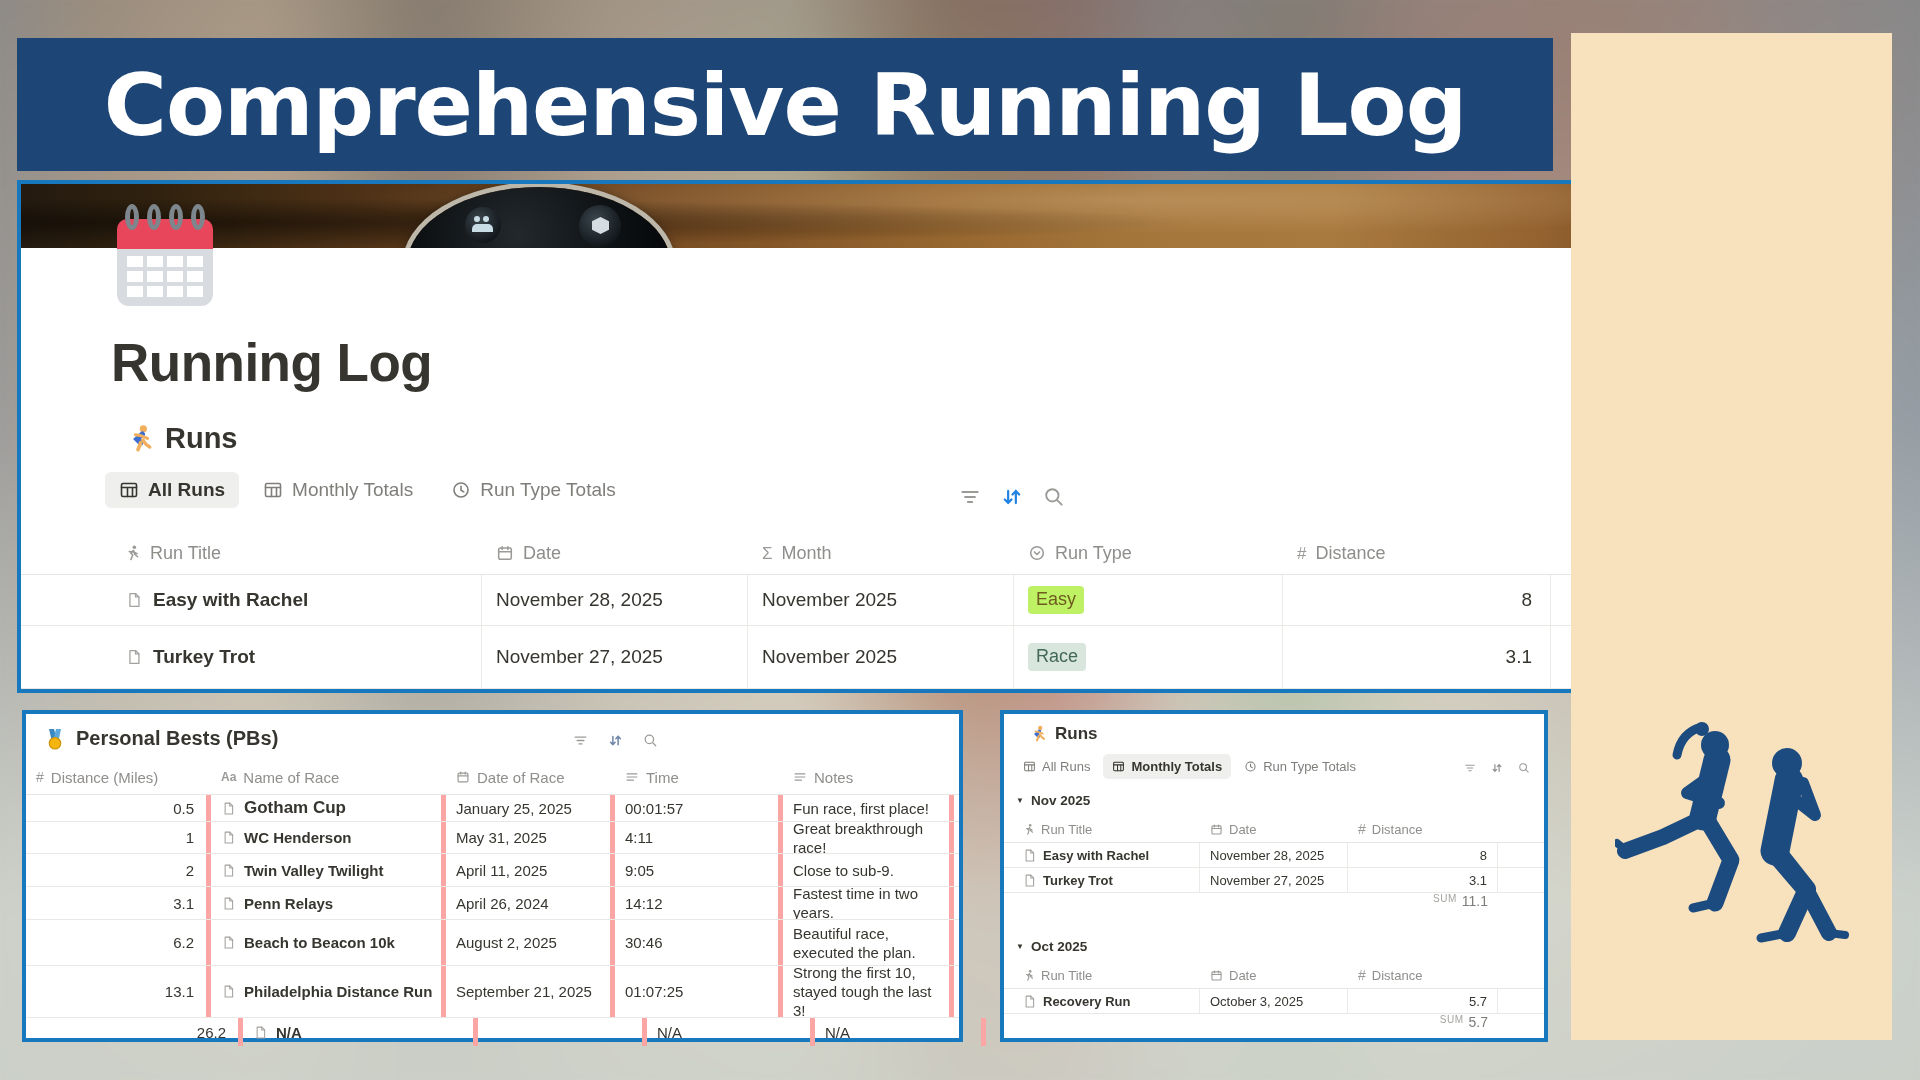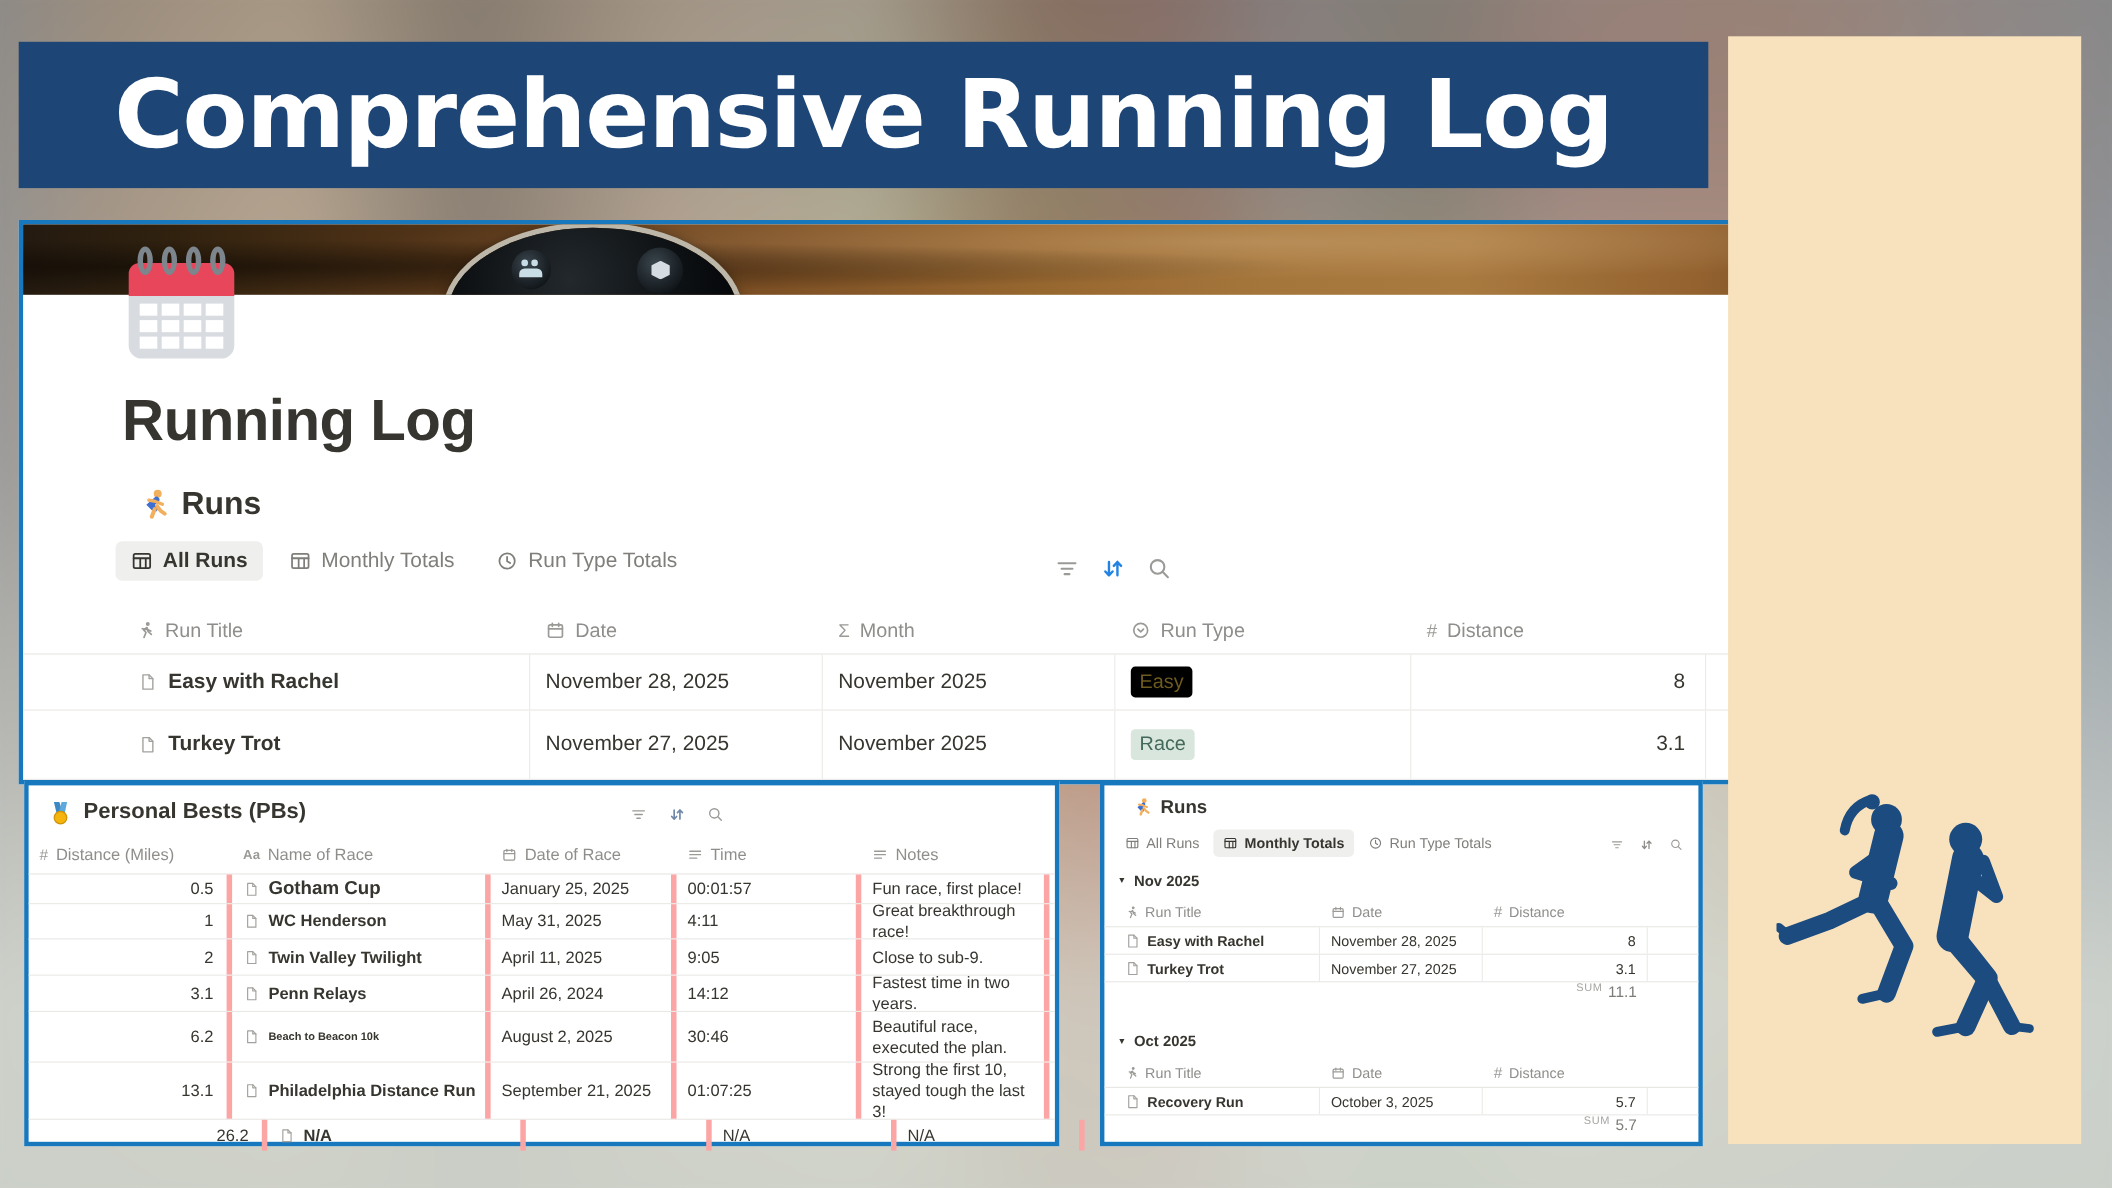--- a/index.html
+++ b/index.html
@@ -12,21 +12,21 @@
       radial-gradient(ellipse at 72% 12%, rgba(170,60,40,.45), transparent 28%),
       radial-gradient(ellipse at 52% 20%, rgba(190,210,120,.5), transparent 25%),
       linear-gradient(90deg,#8f9aa5 0%,#b3a290 8%,#c8b49c 16%,#8d8276 24%,#c3b19d 33%,#d9c6ae 42%,#a0522d 50%,#b4513f 55%,#c9b9a5 61%,#9fb48b 66%,#d8cab3 73%,#c2b3a1 81%,#9aa5ae 91%,#8f9aa5 100%);}
   
   .banner{position:absolute;left:17px;top:38px;width:1536px;height:133px;background:#1d4677;
     display:flex;align-items:center;justify-content:center;z-index:2;}
   .banner h1{margin:0;color:#fff;font-family:"DejaVu Sans","Liberation Sans",sans-serif;
     font-weight:800;font-size:86px;letter-spacing:-1px;}
   
   .panel{position:absolute;background:#fff;border:4px solid #1878be;box-sizing:border-box;z-index:2;}
-  .main-panel{left:17px;top:200px;width:1777px;height:513px;}
+  .main-panel{left:17px;top:180px;width:1777px;height:513px;}
   .pb-panel{left:22px;top:710px;width:941px;height:332px;}
   .m-panel{left:1000px;top:710px;width:548px;height:332px;}
   
   .cover{position:absolute;left:0;top:0;right:0;height:64px;overflow:hidden;
     background:
       radial-gradient(ellipse at 8% 60%, rgba(10,6,2,.55), transparent 45%),
       radial-gradient(ellipse at 62% 25%, rgba(255,225,185,.22), transparent 50%),
       linear-gradient(100deg,#241a10 0%,#31220f 8%,#4b3016 18%,#5d3a1a 26%,#7c4f24 38%,#96662f 52%,#a5763c 64%,#a97a40 74%,#93622f 86%,#6d431f 96%);}
   .watch{position:absolute;left:386px;top:3px;width:264px;height:158px;border-radius:50%;
     background:radial-gradient(circle at 42% 30%, #23282c 0%, #101417 45%, #05070a 80%);
@@ -261,21 +261,21 @@
       <div class="cell first">
         <svg class="pgico" width="18" height="18" viewBox="0 0 20 20">
             <path d="M5.5 2.8h6.2l3.8 3.8v10.6H5.5z"></path>
             <path d="M11.7 2.8v3.8h3.8"></path>
           </svg>
         <span class="title-txt">Easy with Rachel</span>
         </div>
       <div class="cell">November 28, 2025</div>
       <div class="cell">November 2025</div>
       <div class="cell">
-          <span class="badge" style="background: #000000; color: rgb(110, 91, 30);">Easy</span>
+          <span class="badge" style="background: #bef264; color: rgb(110, 91, 30);">Easy</span>
         </div>
       <div class="cell num">8</div>
       <div class="cell last"></div>
     </div>
     <div class="trow r2">
       <div class="cell first">
         <svg class="pgico" width="18" height="18" viewBox="0 0 20 20">
             <path d="M5.5 2.8h6.2l3.8 3.8v10.6H5.5z"></path>
             <path d="M11.7 2.8v3.8h3.8"></path>
           </svg>
@@ -408,21 +408,21 @@
           <div class="pb-cell notes">Fastest time in two years.</div>
           <div class="pb-cell last"></div>
         </div>
         <div class="pb-row h45">
           <div class="pb-cell num">6.2</div>
           <div class="pb-cell name">
             <svg class="pgico" width="15" height="15" viewBox="0 0 20 20">
               <path d="M5.5 2.8h6.2l3.8 3.8v10.6H5.5z"></path>
               <path d="M11.7 2.8v3.8h3.8"></path>
             </svg>
-            <span class="title-txt" style="font-size:10px">Beach to Beacon 10k</span>
+            <span class="title-txt" style="font-size:15px">Beach to Beacon 10k</span>
           </div>
           <div class="pb-cell">August 2, 2025</div>
           <div class="pb-cell">30:46</div>
           <div class="pb-cell notes">Beautiful race, executed the plan.</div>
           <div class="pb-cell last"></div>
         </div>
         <div class="pb-row h51">
           <div class="pb-cell num">13.1</div>
           <div class="pb-cell name">
             <svg class="pgico" width="15" height="15" viewBox="0 0 20 20">

